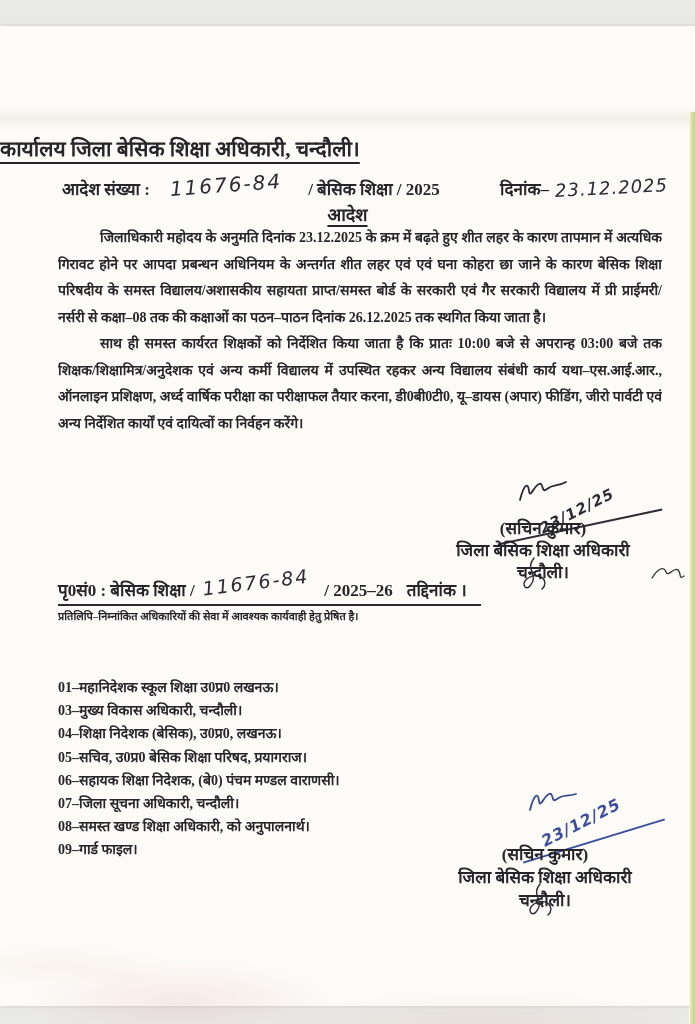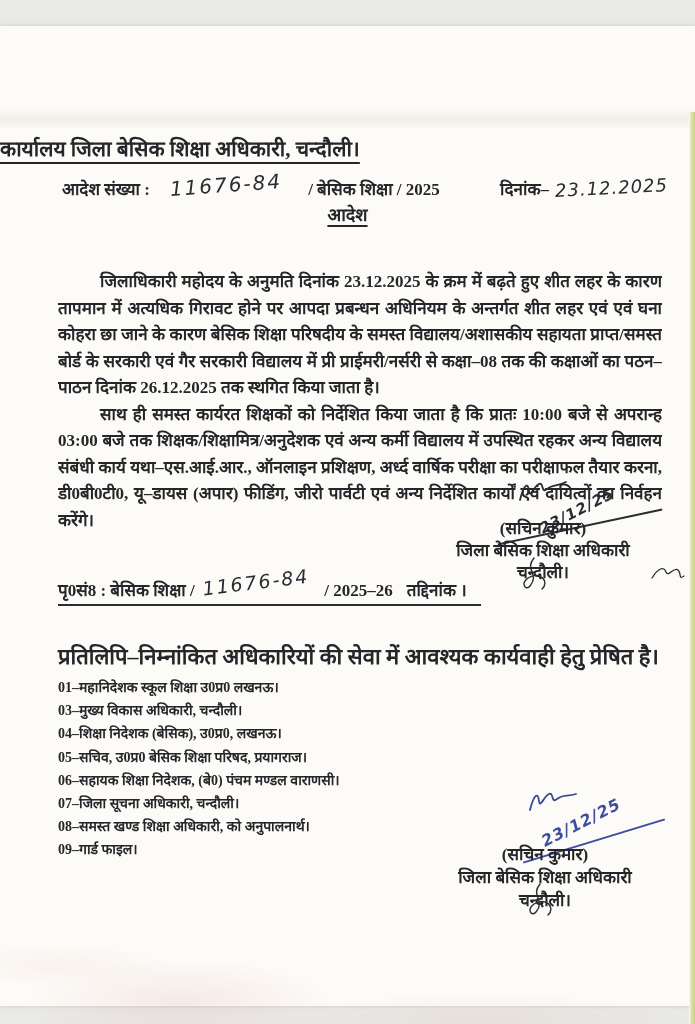--- a/index.html
+++ b/index.html
@@ -65,22 +65,22 @@
     margin-left:6px;
   }
   .subject{
     position:absolute;top:176px;left:0;width:695px;text-align:center;
     font-size:18px;font-weight:bold;
   }
   .subject span{text-decoration:underline;text-decoration-thickness:2px;text-underline-offset:4px;margin-top:36px;}
 
   .body-text{
     position:absolute;top:199px;left:58px;width:604px;height:262px;
-    font-size:17px;line-height:26.5px;font-weight:bold;
-    text-align:justify;overflow:hidden;margin-top:44px;
+    font-size:14px;line-height:26.5px;font-weight:bold;
+    text-align:justify;overflow:hidden;
   }
   .body-text p{margin:0;text-indent:42px;}
 
   .sig-block{
     position:absolute;width:250px;text-align:center;
     font-size:17px;font-weight:bold;line-height:22px;
   }
   .sig1{left:418px;top:452px;height:112px;}
   .sig2{left:420px;top:760px;height:132px;}
   .sig-scribble{position:absolute;}
@@ -117,21 +117,21 @@
   .endorse-ref .hw-ref2{
     display:inline-block;font-size:19px;letter-spacing:2px;
     transform:rotate(-7deg) translateY(-7px);
     margin:0 14px 0 8px;
   }
   .endorse-ref .tad{margin-left:14px;}
   .corner-scribble{position:absolute;left:648px;top:534px;}
 
   .copy-line{
     position:absolute;top:582px;left:58px;width:604px;
-    font-size:22px;font-weight:bold;margin-top:32px;
+    font-size:11px;font-weight:bold;
   }
   .recipients{
     position:absolute;top:606px;left:58px;width:560px;
     font-size:14px;font-weight:bold;line-height:23.2px;margin-top:44px;
   }
   .recipients div{white-space:nowrap;}
 </style>
 </head>
 <body>
 
@@ -172,21 +172,21 @@
       <div class="sig-flourish"></div>
       <div class="sig-name">(सचिन कुमार)</div>
       <div class="sig-desig">जिला बेसिक शिक्षा अधिकारी</div>
       <div class="sig-place">चन्दौली।</div>
       <svg class="place-scribble" style="left:88px;top:78px;" width="60" height="36" viewBox="0 0 60 36">
         <path d="M28 2 C18 14, 34 18, 24 30 C20 35, 14 28, 22 22 C34 14, 44 26, 36 33" fill="none" stroke="#2b2b33" stroke-width="1.4" stroke-linecap="round"></path>
       </svg>
     </div>
 
     <div class="endorse-ref">
-      <span>पृ0सं8 : बेसिक शिक्षा /</span>
+      <span>पृ0सं0 : बेसिक शिक्षा /</span>
       <span class="hw hw-ref2">11676-84</span>
       <span>/ 2025–26</span>
       <span class="tad">तद्दिनांक ।</span>
     </div>
     <svg class="corner-scribble" width="40" height="26" viewBox="0 0 40 26">
       <path d="M4 18 C10 8, 16 6, 18 12 C20 18, 26 6, 30 10 C34 14, 30 20, 36 16" fill="none" stroke="#2b2b33" stroke-width="1.3" stroke-linecap="round"></path>
     </svg>
 
     <div class="copy-line">प्रतिलिपि–निम्नांकित अधिकारियों की सेवा में आवश्यक कार्यवाही हेतु प्रेषित है।</div>
 

